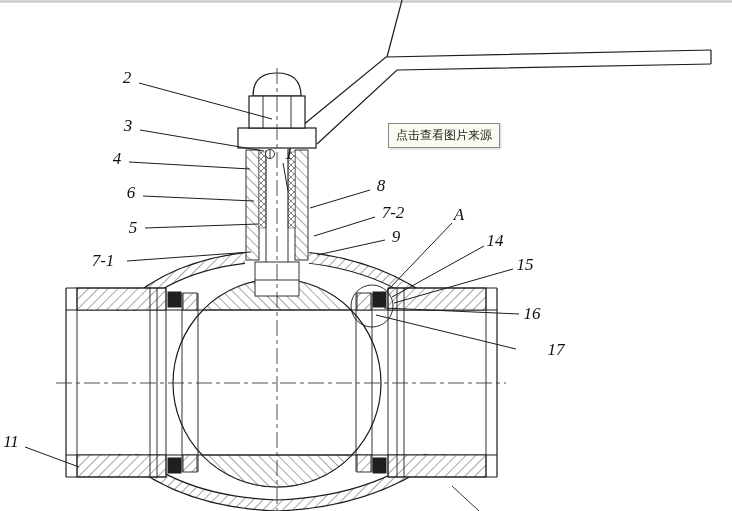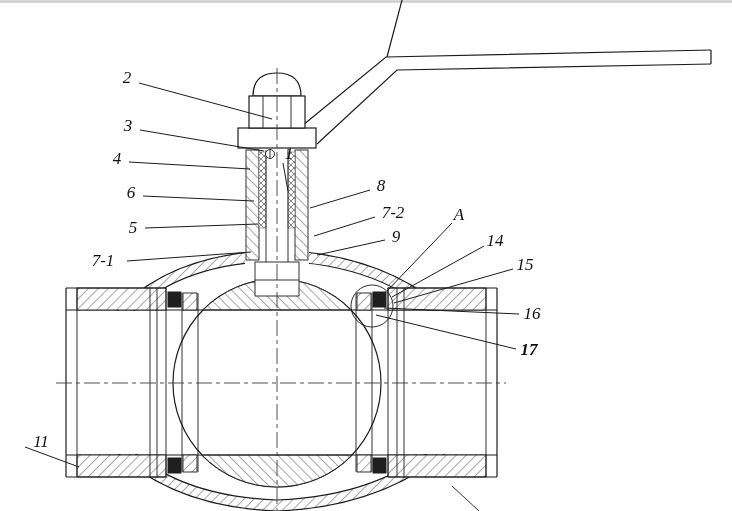--- a/index.html
+++ b/index.html
@@ -174,17 +174,18 @@
       <span class="part-label" style="left: 133px; top: 227px;">5</span>
       <span class="part-label" style="left: 103px; top: 260px;">7-1</span>
       <span class="part-label" style="left: 289px; top: 153px;">1</span>
       <span class="part-label" style="left: 381px; top: 185px;">8</span>
       <span class="part-label" style="left: 393px; top: 212px;">7-2</span>
       <span class="part-label" style="left: 396px; top: 236px;">9</span>
       <span class="part-label" style="left: 459px; top: 214px;">A</span>
       <span class="part-label" style="left: 495px; top: 240px; font-family: Liberation Serif, serif;">14</span>
       <span class="part-label" style="left: 525px; top: 264px; text-align: right;">15</span>
       <span class="part-label" style="left: 532px; top: 313px;">16</span>
-      <span class="part-label" style="left: 529px; top: 349px; font-weight: bold;">17</span>
-      <span class="part-label" style="left: 11px; top: 441px; margin-left: 30px;">11</span>
+      <span class="part-label" style="left: 556px; top: 349px;">17</span>
+      <span class="part-label" style="left: 11px; top: 441px;">11</span>
     </div>
 
+  <div class="tooltip">点击查看图片来源</div>
 </div>
 
 </body></html>

